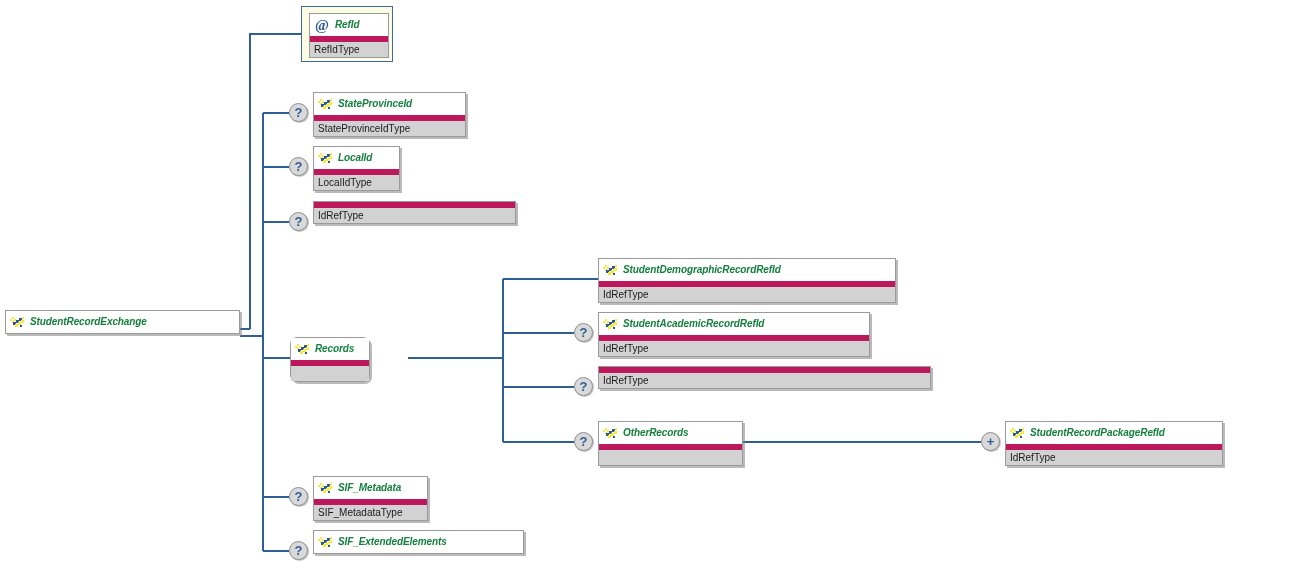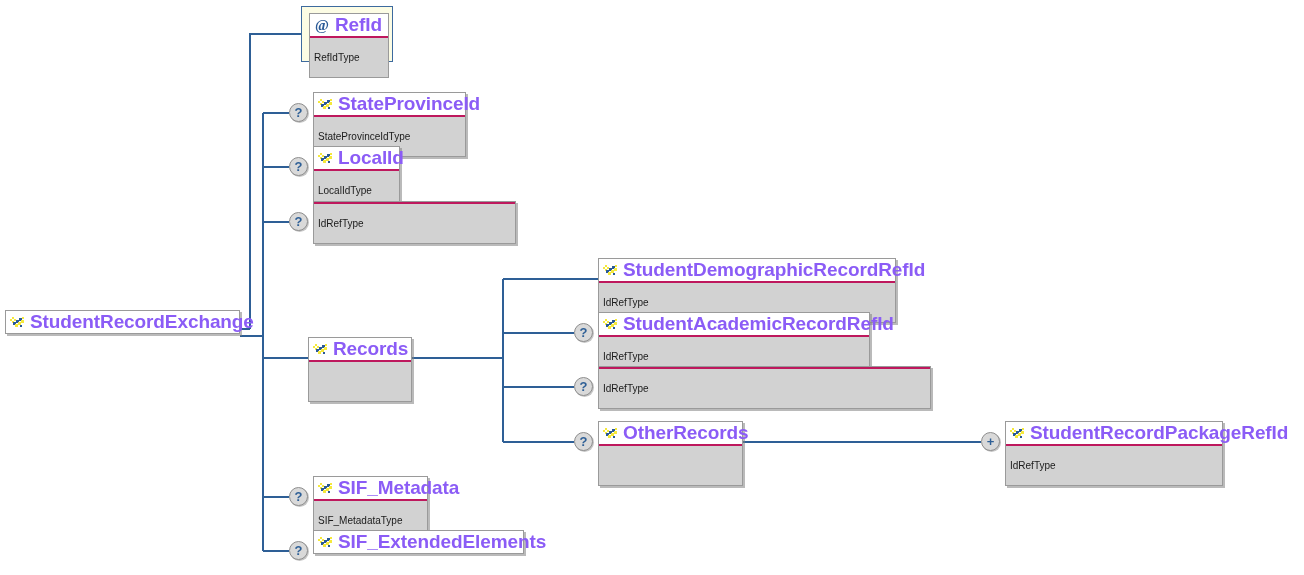--- a/index.html
+++ b/index.html
@@ -37,31 +37,32 @@
     white-space: nowrap;
   }
   .node .name-row {
     display: flex;
     align-items: center;
     height: 22px;
     padding: 0 6px 0 4px;
     background: #ffffff;
   }
   .node .node-label {
-    font-size: 19px;
+    font-size: 10px;
     font-weight: bold;
-    color: #8b5cf6;
+    color: #15803d;
     letter-spacing: -0.1px;
     line-height: 14px;
+    font-style: italic;
   }
   .node .type-row {
     height: 15px;
     background: #d2d2d2;
-    border-top: 2px solid #be185d;
-    padding: 12px 4px;
+    border-top: 6px solid #be185d;
+    padding: 0 4px;
     display: flex;
     align-items: center;
   }
   .node .type-label {
     font-size: 10px;
     color: #1a1a1a;
     line-height: 10px;
   }
   .node.empty-type .type-row { background: #d2d2d2; }
 
@@ -231,21 +232,21 @@
     </div>
   </div>
 
   <div class="badge" style="left:289px; top:212px;">?</div>
   <div class="node" style="left:313px; top:201px; width:203px;">
     <div class="type-row">
       <span class="type-label">IdRefType</span>
     </div>
   </div>
 
-  <div class="node empty-type" style="left:308px; top:337px; width:104px;">
+  <div class="node empty-type" style="left:290px; top:337px; width:80px;border-radius:7px;">
     <div class="name-row">
       <svg class="el-icon" viewBox="0 0 15 13" xmlns="http://www.w3.org/2000/svg" shape-rendering="crispEdges">
         <rect x="0" y="3" width="2" height="2" fill="#f5e93c"></rect>
           <rect x="2" y="1" width="2" height="2" fill="#f5e93c"></rect>
         <rect x="4" y="3" width="2" height="2" fill="#f5e93c"></rect>
           <rect x="2" y="5" width="2" height="2" fill="#f5e93c"></rect>
         <rect x="3" y="6" width="3" height="3" fill="#2a5a96"></rect>
           <rect x="6" y="4" width="3" height="3" fill="#2a5a96"></rect>
         <rect x="9" y="2" width="3" height="3" fill="#2a5a96"></rect>
           <rect x="5" y="8" width="3" height="3" fill="#f5e93c"></rect>

